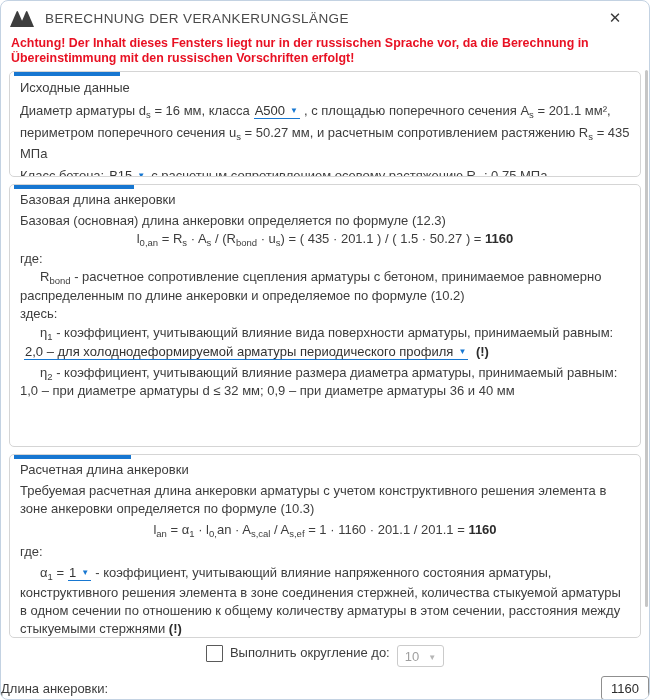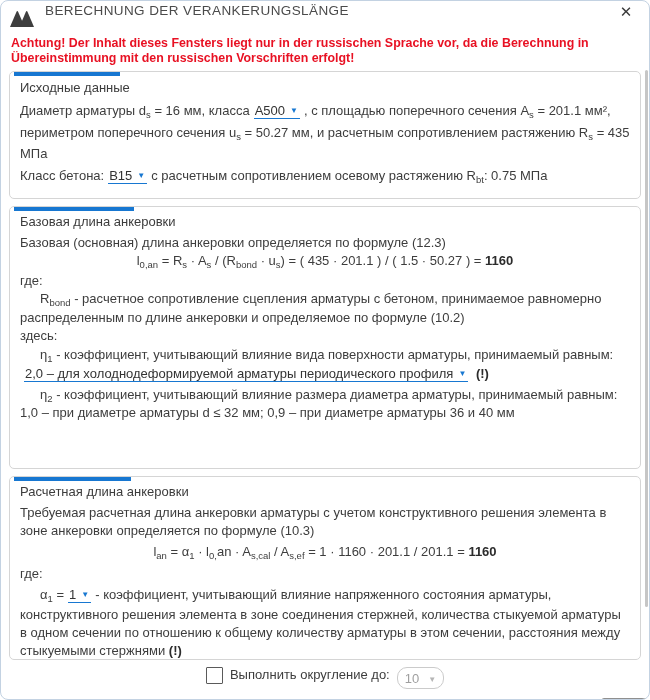--- a/index.html
+++ b/index.html
@@ -2,36 +2,36 @@
 <html style="--accent: #1777d1; --red: #e81123;"><head>
 <meta charset="utf-8">
 <style>
   html,body{margin:0;padding:0;}
   body{
     width:650px;height:700px;box-sizing:border-box;position:relative;
     background:#fff;border:1px solid #c3d2e2;border-radius:8px;overflow:hidden;
     font-family:"Liberation Sans",sans-serif;font-size:13px;color:#3d3d3d;
   }
   
-  .titlebar{display:flex;height:30px;padding:2px 12px 0 9px;}
+  .titlebar{display:flex;align-items:center;height:30px;padding:2px 23px 0 9px;}
   .logo{display:inline-flex;align-items:center;}
   .title{margin-left:9px;font-size:13.5px;color:#4b4b4b;letter-spacing:.4px;flex:1;white-space:nowrap;}
   .close{color:#3a3a3a;font-size:15px;width:22px;text-align:center;cursor:default;}
   
   .warning{
     color:var(--red,#e81123);font-weight:bold;font-size:12.4px;line-height:15px;
     padding:3px 10px 0;margin-bottom:5px;
   }
   
   .group{
     position:relative;margin:0 8px 7px;border:1px solid #d5d5d5;border-radius:5px;
     padding:6px 10px 0;box-sizing:border-box;overflow:hidden;background:#fff;
   }
   .accent{position:absolute;top:0;left:4px;height:4px;background:var(--accent,#1777d1);}
-  .g1{height:128px;line-height:20px;}
+  .g1{height:106px;line-height:20px;}
   .g2{height:263px;line-height:17.5px;}
   .g3{height:184px;line-height:18px;}
   .g1 .accent{width:106px;}
   .g2 .accent{width:120px;}
   .g3 .accent{width:117px;}
   .gtitle{margin:0 0 3px;color:#3c3c3c;}
   .group p{margin:0;}
   .g1 p{margin-bottom:2px;}
   .g2 p{margin-bottom:1px;}
   .g3 p{margin-bottom:3px;}
@@ -46,21 +46,21 @@
     padding:0 2px 0 1px;margin:0 4px;white-space:nowrap;color:#333;cursor:default;
   }
   .dda{color:var(--accent,#1777d1);font-size:8px;margin-left:5px;position:relative;top:-2px;}
   
   .scrollbar{position:absolute;right:1px;top:69px;width:3px;height:537px;background:#c6c6c6;border-radius:2px;}
   
   .row-round{display:flex;justify-content:center;gap:7px;margin-top:7px;height:22px;}
   .checkbox{width:15px;height:15px;border:1px solid #5a5a5a;border-radius:1px;background:#fff;display:inline-block;}
   .combo-disabled{
     display:inline-flex;align-items:center;gap:9px;height:22px;box-sizing:border-box;
-    border:1px solid #cbcbcb;border-radius:10px;padding:0 7px;color:#9f9f9f;background:#fff;
+    border:1px solid #cbcbcb;border-radius:3px;padding:0 7px;color:#9f9f9f;background:#fff;
   }
   .ca::after{content:"▼";font-size:8px;color:#b5b5b5;position:relative;top:-1px;}
   .row-length{display:flex;justify-content:space-between;align-items:center;gap:9px;margin-top:9px;height:24px;}
   .len-input{
     width:48px;height:24px;box-sizing:border-box;border:1px solid #8f8f8f;border-radius:3px;
     text-align:center;font-family:inherit;font-size:13px;color:#2c2c2c;
   }
   .row-buttons{display:flex;justify-content:center;gap:10px;margin-top:8px;}
   .btn{
     height:25px;border:1px solid #8f8f8f;border-radius:4px;background:#fff;

